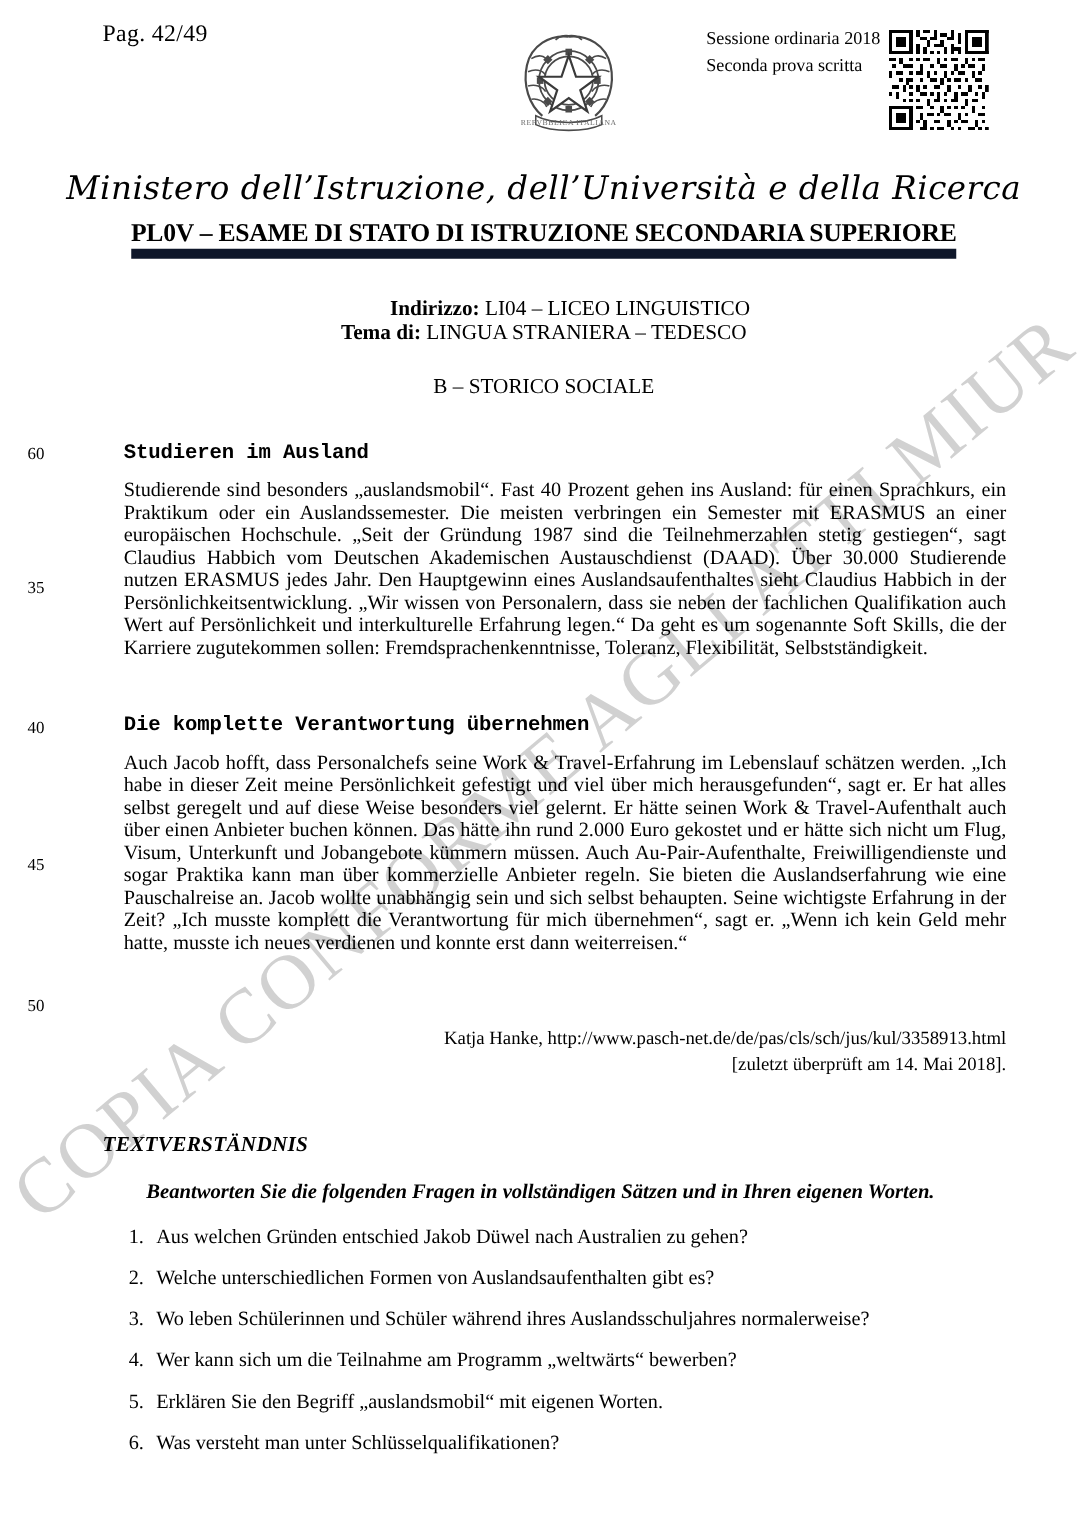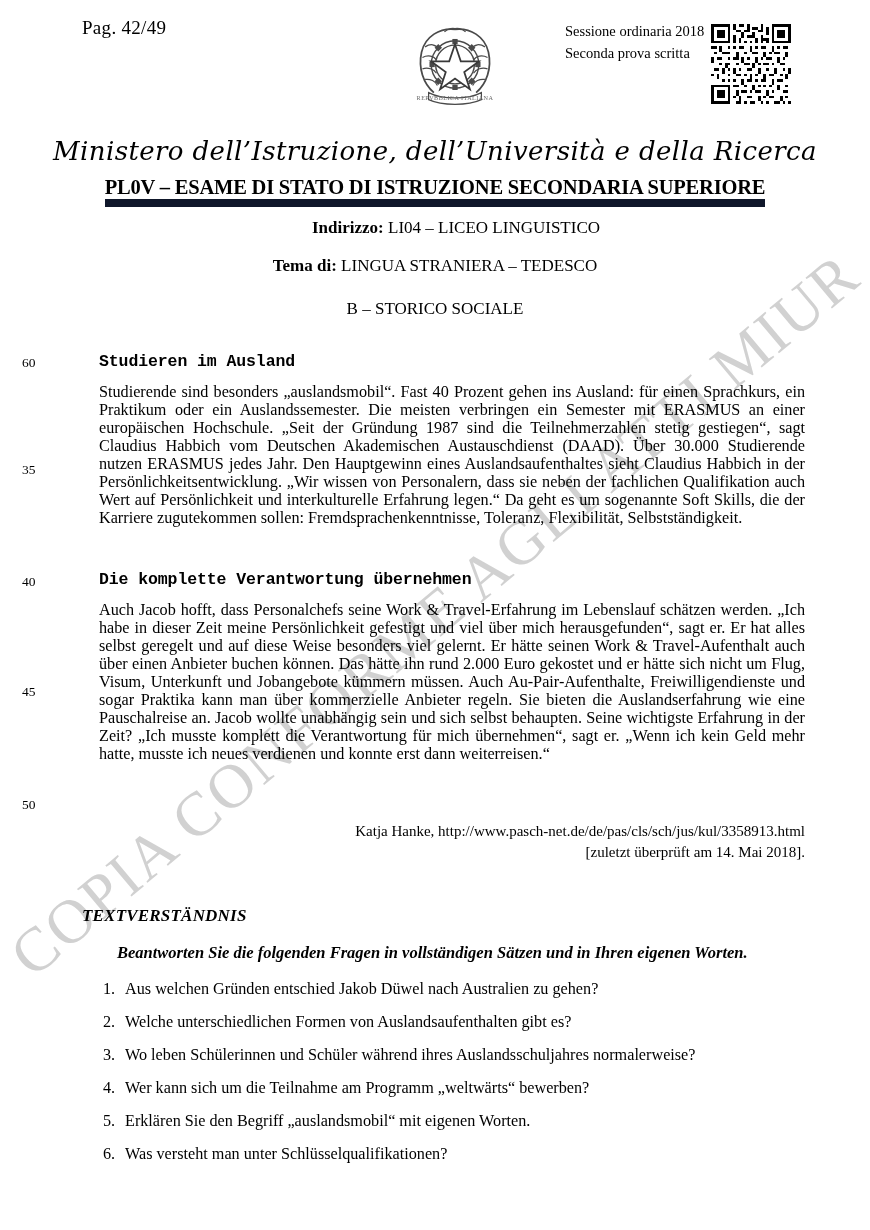--- a/index.html
+++ b/index.html
@@ -97,21 +97,21 @@
     border-bottom: 8px solid #0f172a;
     padding-bottom: 1px;
   }
   .subtitle {
     position: absolute;
     left: 0; right: 0;
     text-align: center;
     font-size: 17px;
   }
   .subtitle b { font-weight: bold; }
-  .sub1 { top: 218px; margin-left: 42px; }
+  .sub1 { top: 237px; margin-left: 42px; }
   .sub2 { top: 256px; }
   .sub3 { top: 299px; }
 
   
   .body-area {
     position: absolute;
     left: 0; top: 340px; right: 0;
   }
   .linenum {
     position: absolute;

